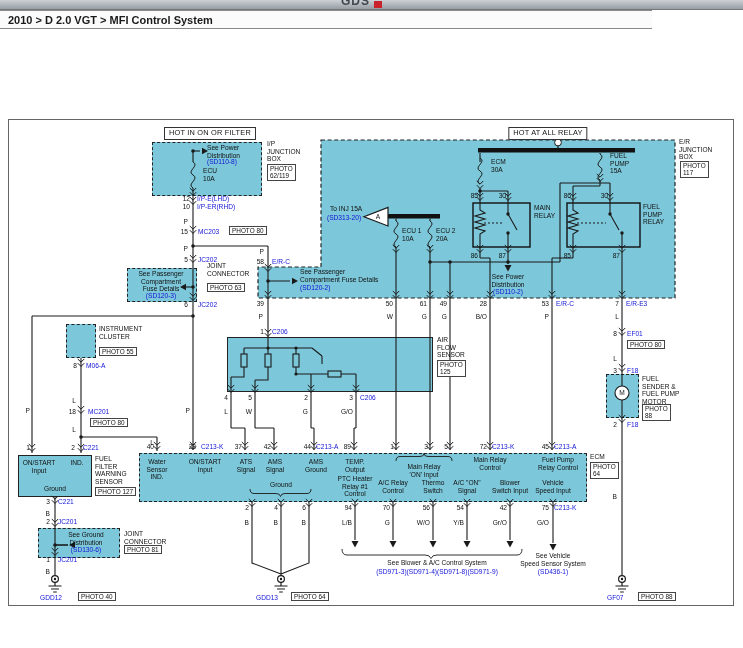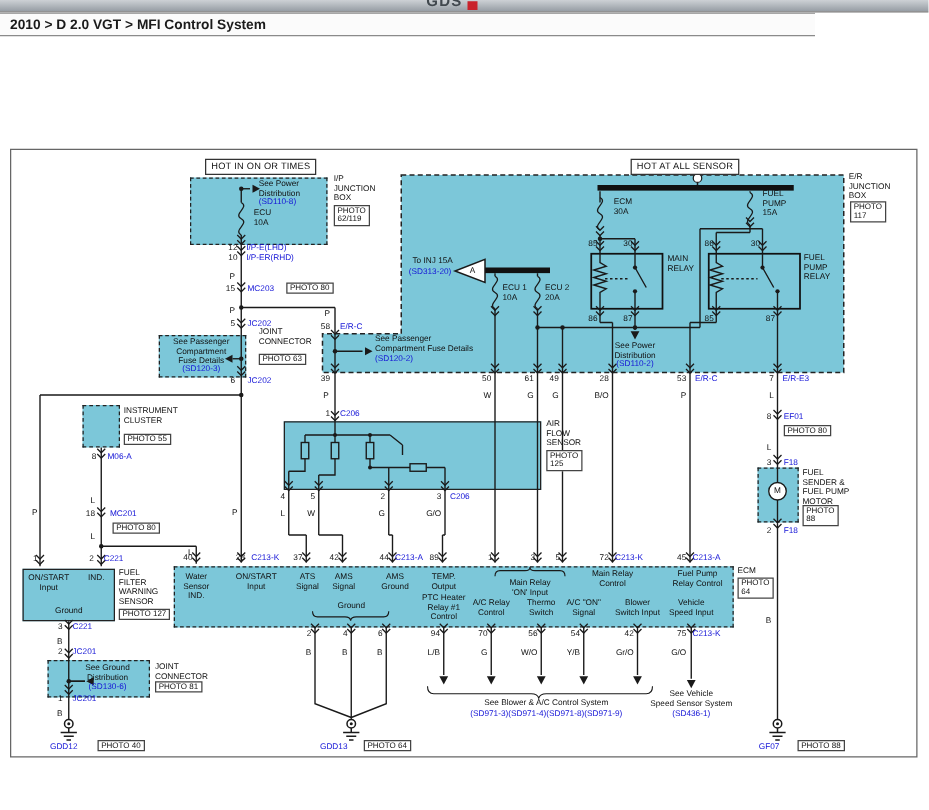--- a/index.html
+++ b/index.html
@@ -266,21 +266,21 @@
     <use href="#gnd" x="622" y="579"></use>
 
     <g stroke="#1a1a1a" stroke-width="0.9" fill="none">
       <path d="M396,461 Q396,456.5 400,456.5 L420,456.5 Q424,456.5 424,453.5 Q424,456.5 428,456.5 L448,456.5 Q452,456.5 452,461"></path>
       <path d="M250,489 Q250,493.5 254,493.5 L276,493.5 Q280,493.5 280.5,496.5 Q281,493.5 285,493.5 L307,493.5 Q311,493.5 311,489"></path>
       <path d="M342,549 Q342,555 347,555 L425,555 Q430,555 431,558.5 Q432,555 437,555 L517,555 Q522,555 522,549"></path>
     </g>
   </svg>
 
   <div id="labels">
-      <div class="lb ban" style="left: 164px; top: 127px;">HOT IN ON OR TIMES</div>
+      <div class="lb ban" style="left: 164px; top: 127px;">HOT IN ON OR FILTER</div>
       <div class="lb " style="left: 207px; top: 144px;">See Power
 Distribution</div>
       <div class="lb b" style="left: 207px; top: 158px;">(SD110-8)</div>
       <div class="lb " style="left: 203px; top: 167px;">ECU
 10A</div>
       <div class="lb " style="left: 267px; top: 140px;">I/P
 JUNCTION
 BOX</div>
       <div class="lb p" style="left: 267px; top: 164px;">PHOTO
 62/119</div>
@@ -300,21 +300,21 @@
       <div class="lb b" style="left: 198px; top: 256px;">JC202</div>
       <div class="lb " style="left: 207px; top: 262px;">JOINT
 CONNECTOR</div>
       <div class="lb p" style="left: 207px; top: 283px;">PHOTO 63</div>
       <div class="lb  ac" style="left: 161px; top: 270px;">See Passenger
 Compartment
 Fuse Details</div>
       <div class="lb b ac" style="left: 161px; top: 292px;">(SD120-3)</div>
       <div class="lb  ar" style="left: 188px; top: 301px;">6</div>
       <div class="lb b" style="left: 198px; top: 301px;">JC202</div>
-      <div class="lb ban ac" style="left: 548px; top: 127px;">HOT AT ALL SENSOR</div>
+      <div class="lb ban ac" style="left: 548px; top: 127px;">HOT AT ALL RELAY</div>
       <div class="lb " style="left: 679px; top: 138px;">E/R
 JUNCTION
 BOX</div>
       <div class="lb p" style="left: 680px; top: 161px;">PHOTO
 117</div>
       <div class="lb " style="left: 491px; top: 158px;">ECM
 30A</div>
       <div class="lb " style="left: 610px; top: 152px;">FUEL
 PUMP
 15A</div>

